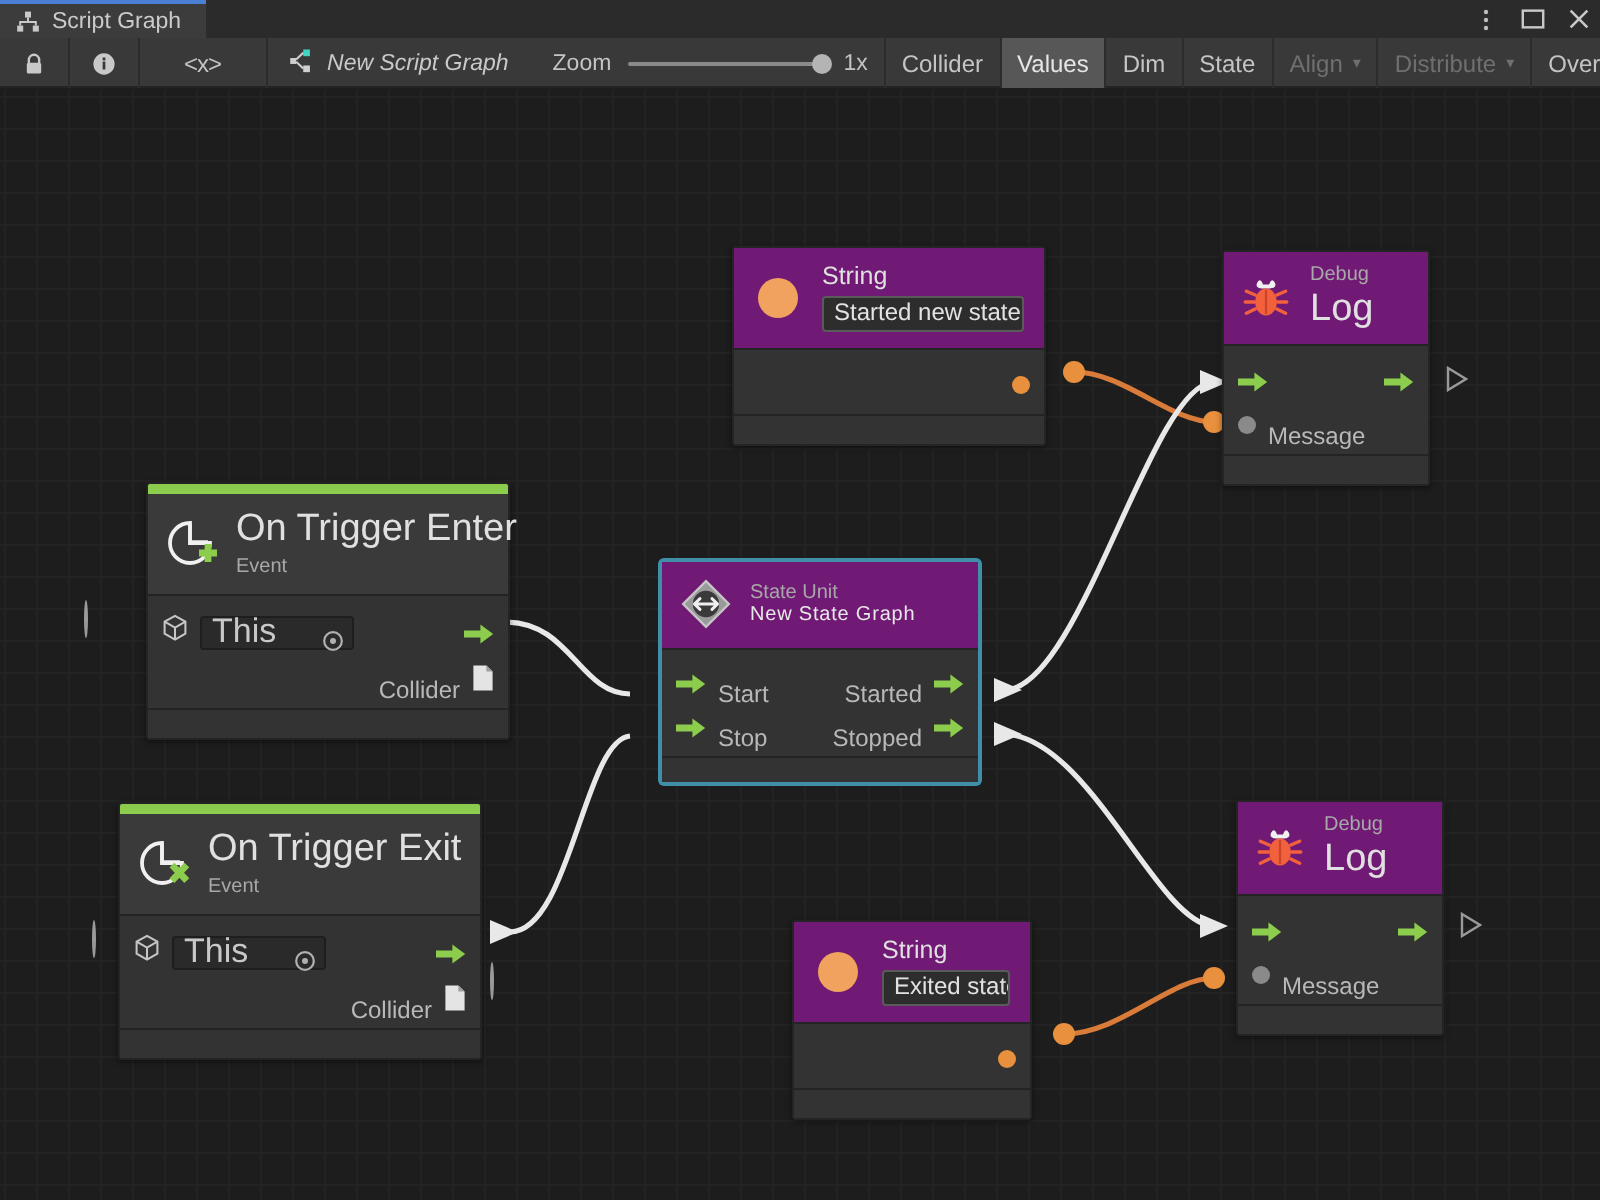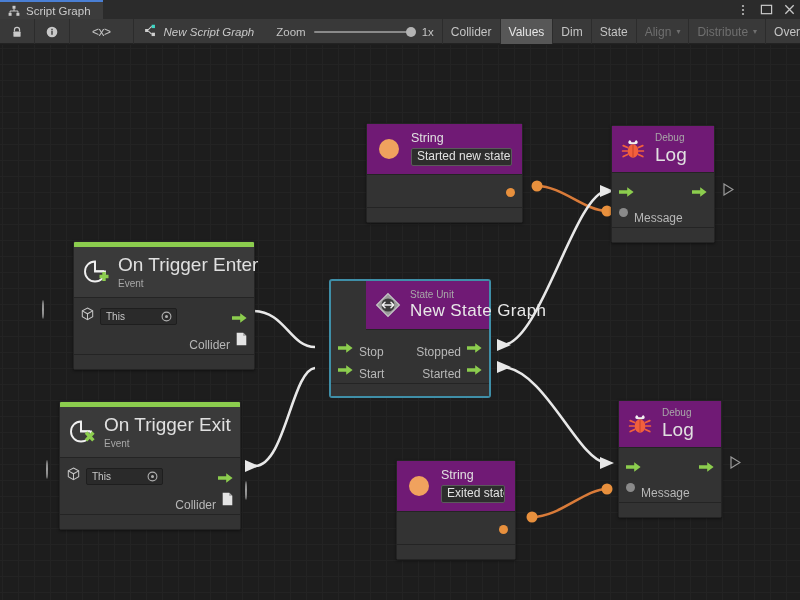--- a/index.html
+++ b/index.html
@@ -107,39 +107,39 @@
     display: flex; align-items: center; gap: 9px;
     padding: 7px 10px 8px 9px;
     background: #3a3a3a;
     border-bottom: 1px solid #242424;
   }
   .node-head.dark { background: #701a75; }
   .node-ico { width: 26px; height: 26px; flex: 0 0 26px; display: block; }
   .node-titles { display: flex; flex-direction: column; line-height: 1.15; min-width: 0; }
   .node-sub { font-size: 10px; color: #a8a8a8; }
   .node-title { font-size: 19px; color: #e0e0e0; white-space: nowrap; }
-  .node-title-lg { font-size: 17px; color: #e8e8e8; white-space: nowrap; letter-spacing: .4px; }
+  .node-title-lg { font-size: 10px; color: #e8e8e8; white-space: nowrap; letter-spacing: .4px; }
 
   .node-body { padding: 6px 0 4px 0; }
   .node-foot { height: 15px; background: #333333; border-top: 1px solid #242424; }
 
   .prow {
     display: flex; align-items: center; justify-content: space-between;
     height: 22px; padding: 0 7px;
   }
   .pleft { display: flex; align-items: center; gap: 6px; }
   .pright { display: flex; align-items: center; gap: 6px; }
   .plabel { font-size: 12px; color: #b8b8b8; white-space: nowrap; margin-top: 12px; }
 
   
   .objfield {
     display: flex; align-items: center; justify-content: space-between;
     width: 77px; height: 17px; padding: 0 4px 0 5px;
     background: #2a2a2a; border: 1px solid #1e1e1e; border-radius: 2px;
-    font-size: 10px; color: #c8c8c8;
+    font-size: 17px; color: #c8c8c8;
   }
   .objfield .picker { width: 11px; height: 11px; display: block; }
 
   
   .strfield {
     display: inline-flex; align-items: center;
     height: 18px; padding: 0 5px;
     background: #2d2d2d; border: 1px solid #5a5a5a; border-radius: 2px;
     font-size: 12px; color: #e2e2e2; white-space: nowrap; overflow: hidden;
   }
@@ -433,63 +433,63 @@
                 <path d="M7.2 0.7 V3.8 H10.3" fill="#9d9d9d"></path>
               </svg>
             </span>
           </span>
         </div>
       </div>
       <div class="node-foot"></div>
     </div>
 
     <div class="node selected" style="left:330px; top:235px; width:160px;">
-      <div class="node-head dark" style="padding:8px 10px 9px 9px;margin-left:35px;">
+      <div class="node-head dark" style="padding:8px 10px 9px 9px;">
         <span class="node-ico">
           <svg viewBox="0 0 26 26" width="26" height="26">
             <path d="M13 1.6 L24.4 13 L13 24.4 L1.6 13 Z" fill="#9a9a9a" stroke="#c6c6c6" stroke-width="1.2"></path>
             <circle cx="13" cy="13" r="6.6" fill="#3a3a3a"></circle>
             <path d="M7.6 13 H18.4 M10 10.3 L7.2 13 L10 15.7 M16 10.3 L18.8 13 L16 15.7" stroke="#efefef" stroke-width="1.5" fill="none" stroke-linecap="round" stroke-linejoin="round"></path>
           </svg>
         </span>
         <div class="node-titles">
           <span class="node-sub">State Unit</span>
           <span class="node-title-lg">New  State  Graph</span>
         </div>
       </div>
       <div class="node-body" style="padding:5px 0 4px 0;">
         <div class="prow">
           <span class="pleft">
             <span class="arrow-green">
               <svg viewBox="0 0 15 12">
                   <path d="M0 4.2h8.2V1.2L14.6 6 8.2 10.8V7.8H0Z" fill="#8ccd4e"></path>
                 </svg>
             </span>
-            <span class="plabel">Stop</span>
-          </span>
-          <span class="pright">
-            <span class="plabel">Stopped</span>
+            <span class="plabel">Start</span>
+          </span>
+          <span class="pright">
+            <span class="plabel">Started</span>
             <span class="arrow-green">
               <svg viewBox="0 0 15 12">
                   <path d="M0 4.2h8.2V1.2L14.6 6 8.2 10.8V7.8H0Z" fill="#8ccd4e"></path>
                 </svg>
             </span>
           </span>
         </div>
         <div class="prow">
           <span class="pleft">
             <span class="arrow-green">
               <svg viewBox="0 0 15 12">
                   <path d="M0 4.2h8.2V1.2L14.6 6 8.2 10.8V7.8H0Z" fill="#8ccd4e"></path>
                 </svg>
             </span>
-            <span class="plabel">Start</span>
-          </span>
-          <span class="pright">
-            <span class="plabel">Started</span>
+            <span class="plabel">Stop</span>
+          </span>
+          <span class="pright">
+            <span class="plabel">Stopped</span>
             <span class="arrow-green">
               <svg viewBox="0 0 15 12">
                   <path d="M0 4.2h8.2V1.2L14.6 6 8.2 10.8V7.8H0Z" fill="#8ccd4e"></path>
                 </svg>
             </span>
           </span>
         </div>
       </div>
       <div class="node-foot" style="height:13px;"></div>
     </div>

